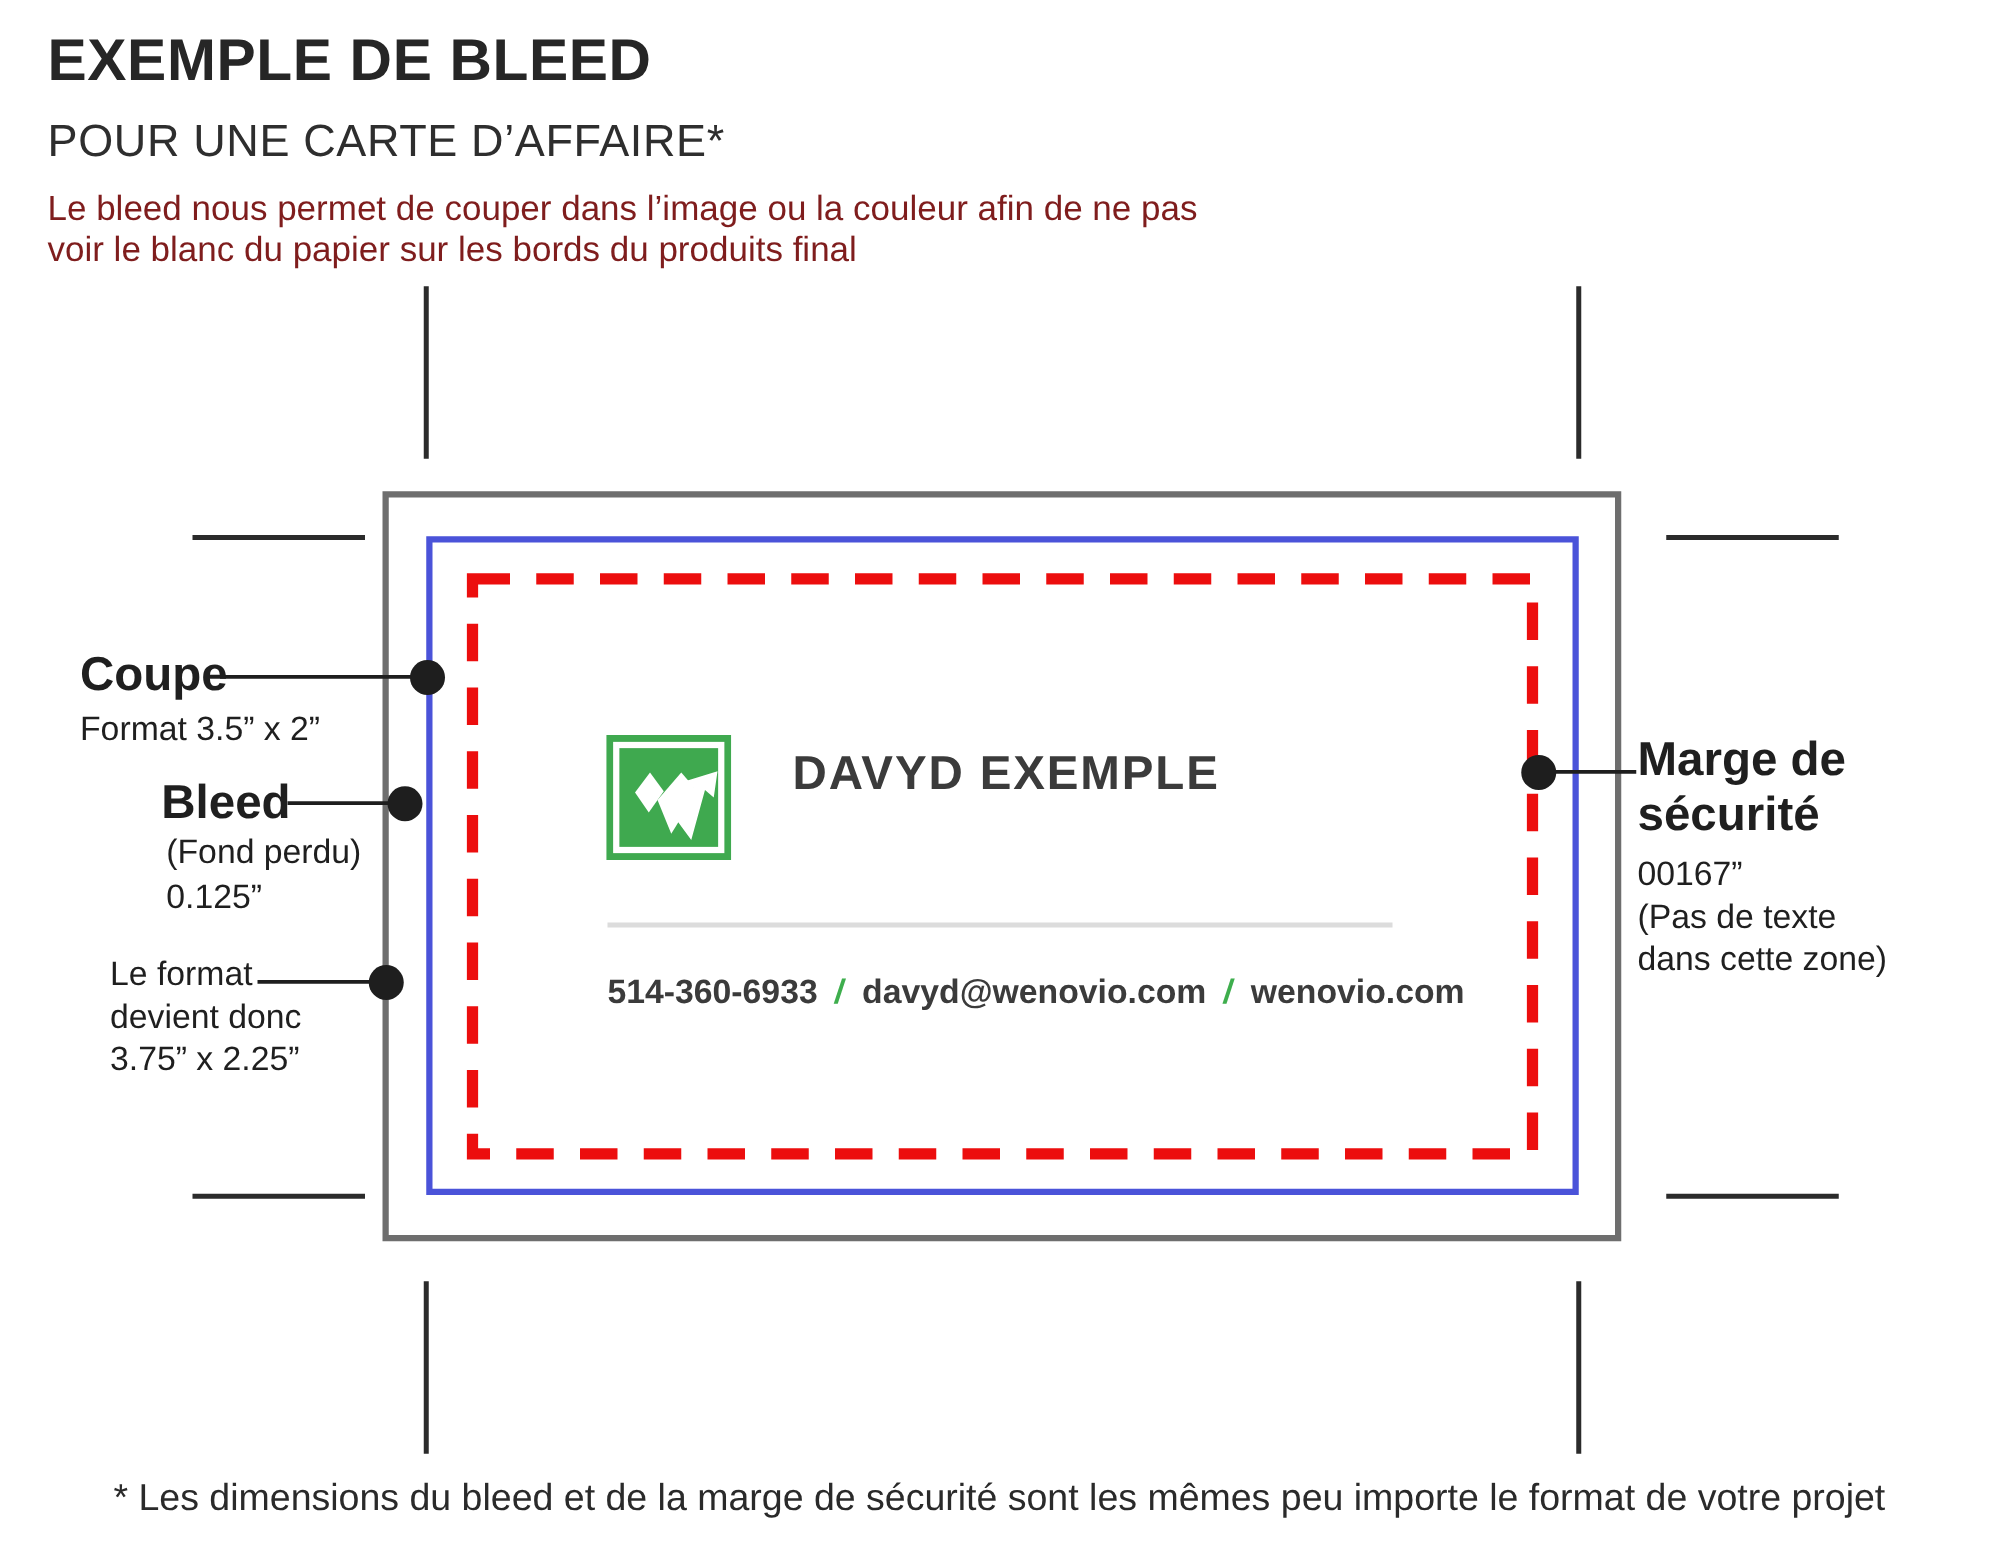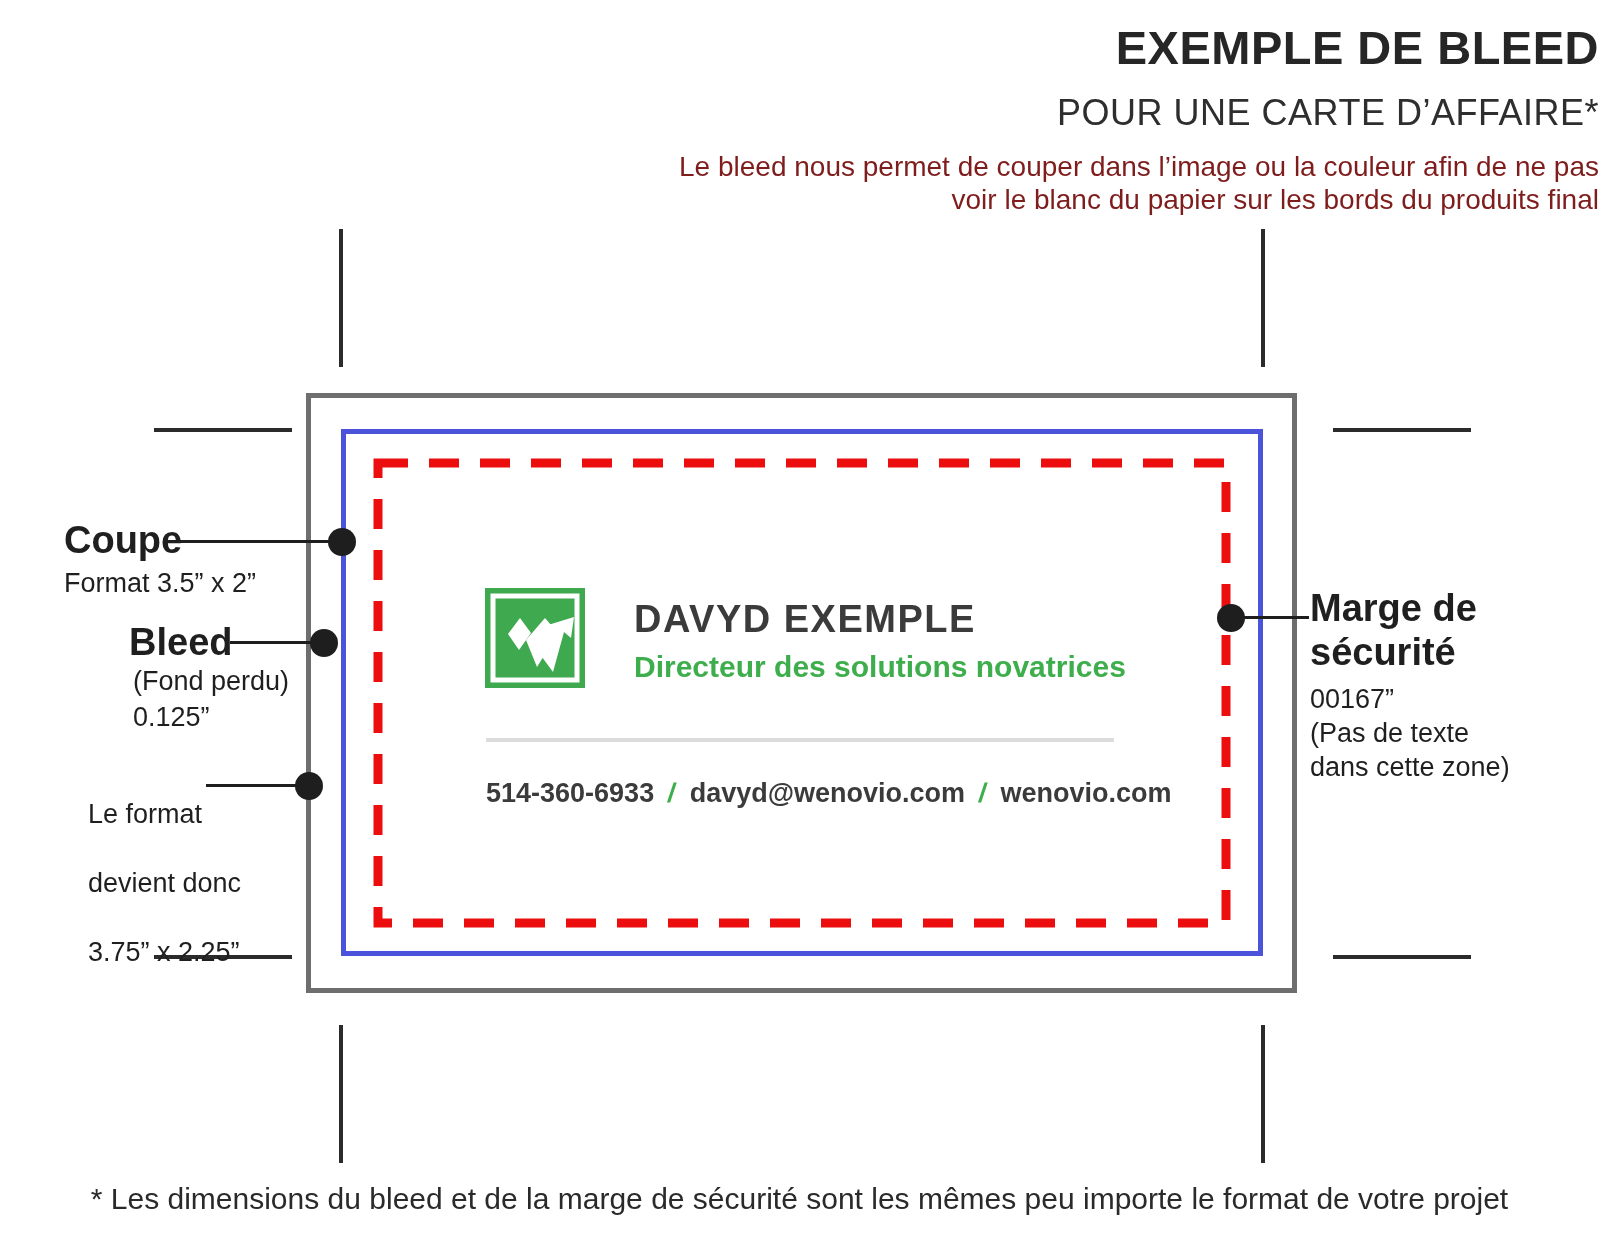--- a/index.html
+++ b/index.html
@@ -13,21 +13,21 @@
     --crop:#2B2B2B;
     --divider:#DCDCDC;
     --dot:#1E1E1E;
   }
   *{margin:0;padding:0;box-sizing:border-box;}
   html,body{background:#ffffff;}
   body{font-family:"Liberation Sans", sans-serif;color:var(--ink);}
   .stage{position:relative;width:1599px;height:1236px;background:#ffffff;overflow:hidden;}
 
   
-  .header{position:absolute;left:0;top:0;width:100%;text-align:right;}
+  .header{position:absolute;left:0;top:0;width:100%;text-align:left;padding-left:38px;}
   .title{margin-top:20px;font-size:47px;font-weight:800;letter-spacing:.5px;color:#262626;}
   .subtitle{margin-top:17px;font-size:36px;font-weight:500;letter-spacing:.5px;color:#2e2e2e;}
   .desc{margin-top:16px;font-size:28px;line-height:33px;color:#7f1d1d;}
 
   
   .crop{position:absolute;background:var(--crop);}
   .crop.v{width:4px;height:138px;}
   .crop.h{width:138px;height:4px;}
 
   
@@ -36,21 +36,21 @@
   .rect-red-svg{position:absolute;left:365px;top:450px;width:880px;height:490px;}
   .rect-red-svg rect{fill:none;stroke:var(--red);stroke-width:9;stroke-dasharray:30 21;}
 
   
   .dot{position:absolute;width:28px;height:28px;border-radius:50%;background:var(--dot);}
   .leader{position:absolute;height:3px;background:var(--dot);}
 
   
   .label{position:absolute;}
   .label h3{font-size:38px;line-height:40px;font-weight:800;color:#1f1f1f;}
-  .label p{font-size:27px;line-height:34px;color:#1f1f1f;margin-top:35px;}
+  .label p{font-size:27px;line-height:34px;color:#1f1f1f;}
   .label-coupe{left:64px;top:520px;}
   .label-coupe p{margin-top:6px;}
   .label-bleed{left:129px;top:622px;}
   .label-bleed p{margin-left:4px;margin-top:2px;}
   .label-format{left:88px;top:762px;}
   .label-marge{left:1310px;top:586px;width:210px;}
   .label-marge h3{line-height:44px;}
   .label-marge p{margin-top:0;}
   .label-marge .first{margin-top:8px;}
 
@@ -130,21 +130,20 @@
 
   <svg class="logo" viewBox="0 0 100 100">
     <rect width="100" height="100" fill="var(--green-logo)"></rect>
     <rect x="8" y="8" width="84" height="84" fill="none" stroke="#ffffff" stroke-width="5"></rect>
     <polygon points="35,30 46,45 34,62 23,46" fill="#ffffff"></polygon>
     <polygon points="60,30 73,45 52,79 41,52" fill="#ffffff"></polygon>
     <path d="M89,29 L86,50 L79,44 L68,84 L57,69 L70,42 L63,37 Z" fill="#ffffff"></path>
   </svg>
 
   <div class="card-name">DAVYD EXEMPLE</div>
-  <div class="card-role">Directeur des solutions novatrices</div>
   <div class="card-divider"></div>
 
   <div class="card-contact">
     <span>514-360-6933</span><span class="slash">/</span><span>davyd@wenovio.com</span><span class="slash">/</span><span>wenovio.com</span>
   </div>
 
   <div class="footer">* Les dimensions du bleed et de la marge de sécurité sont les mêmes peu importe le format de votre projet</div>
 
 </div>
 

